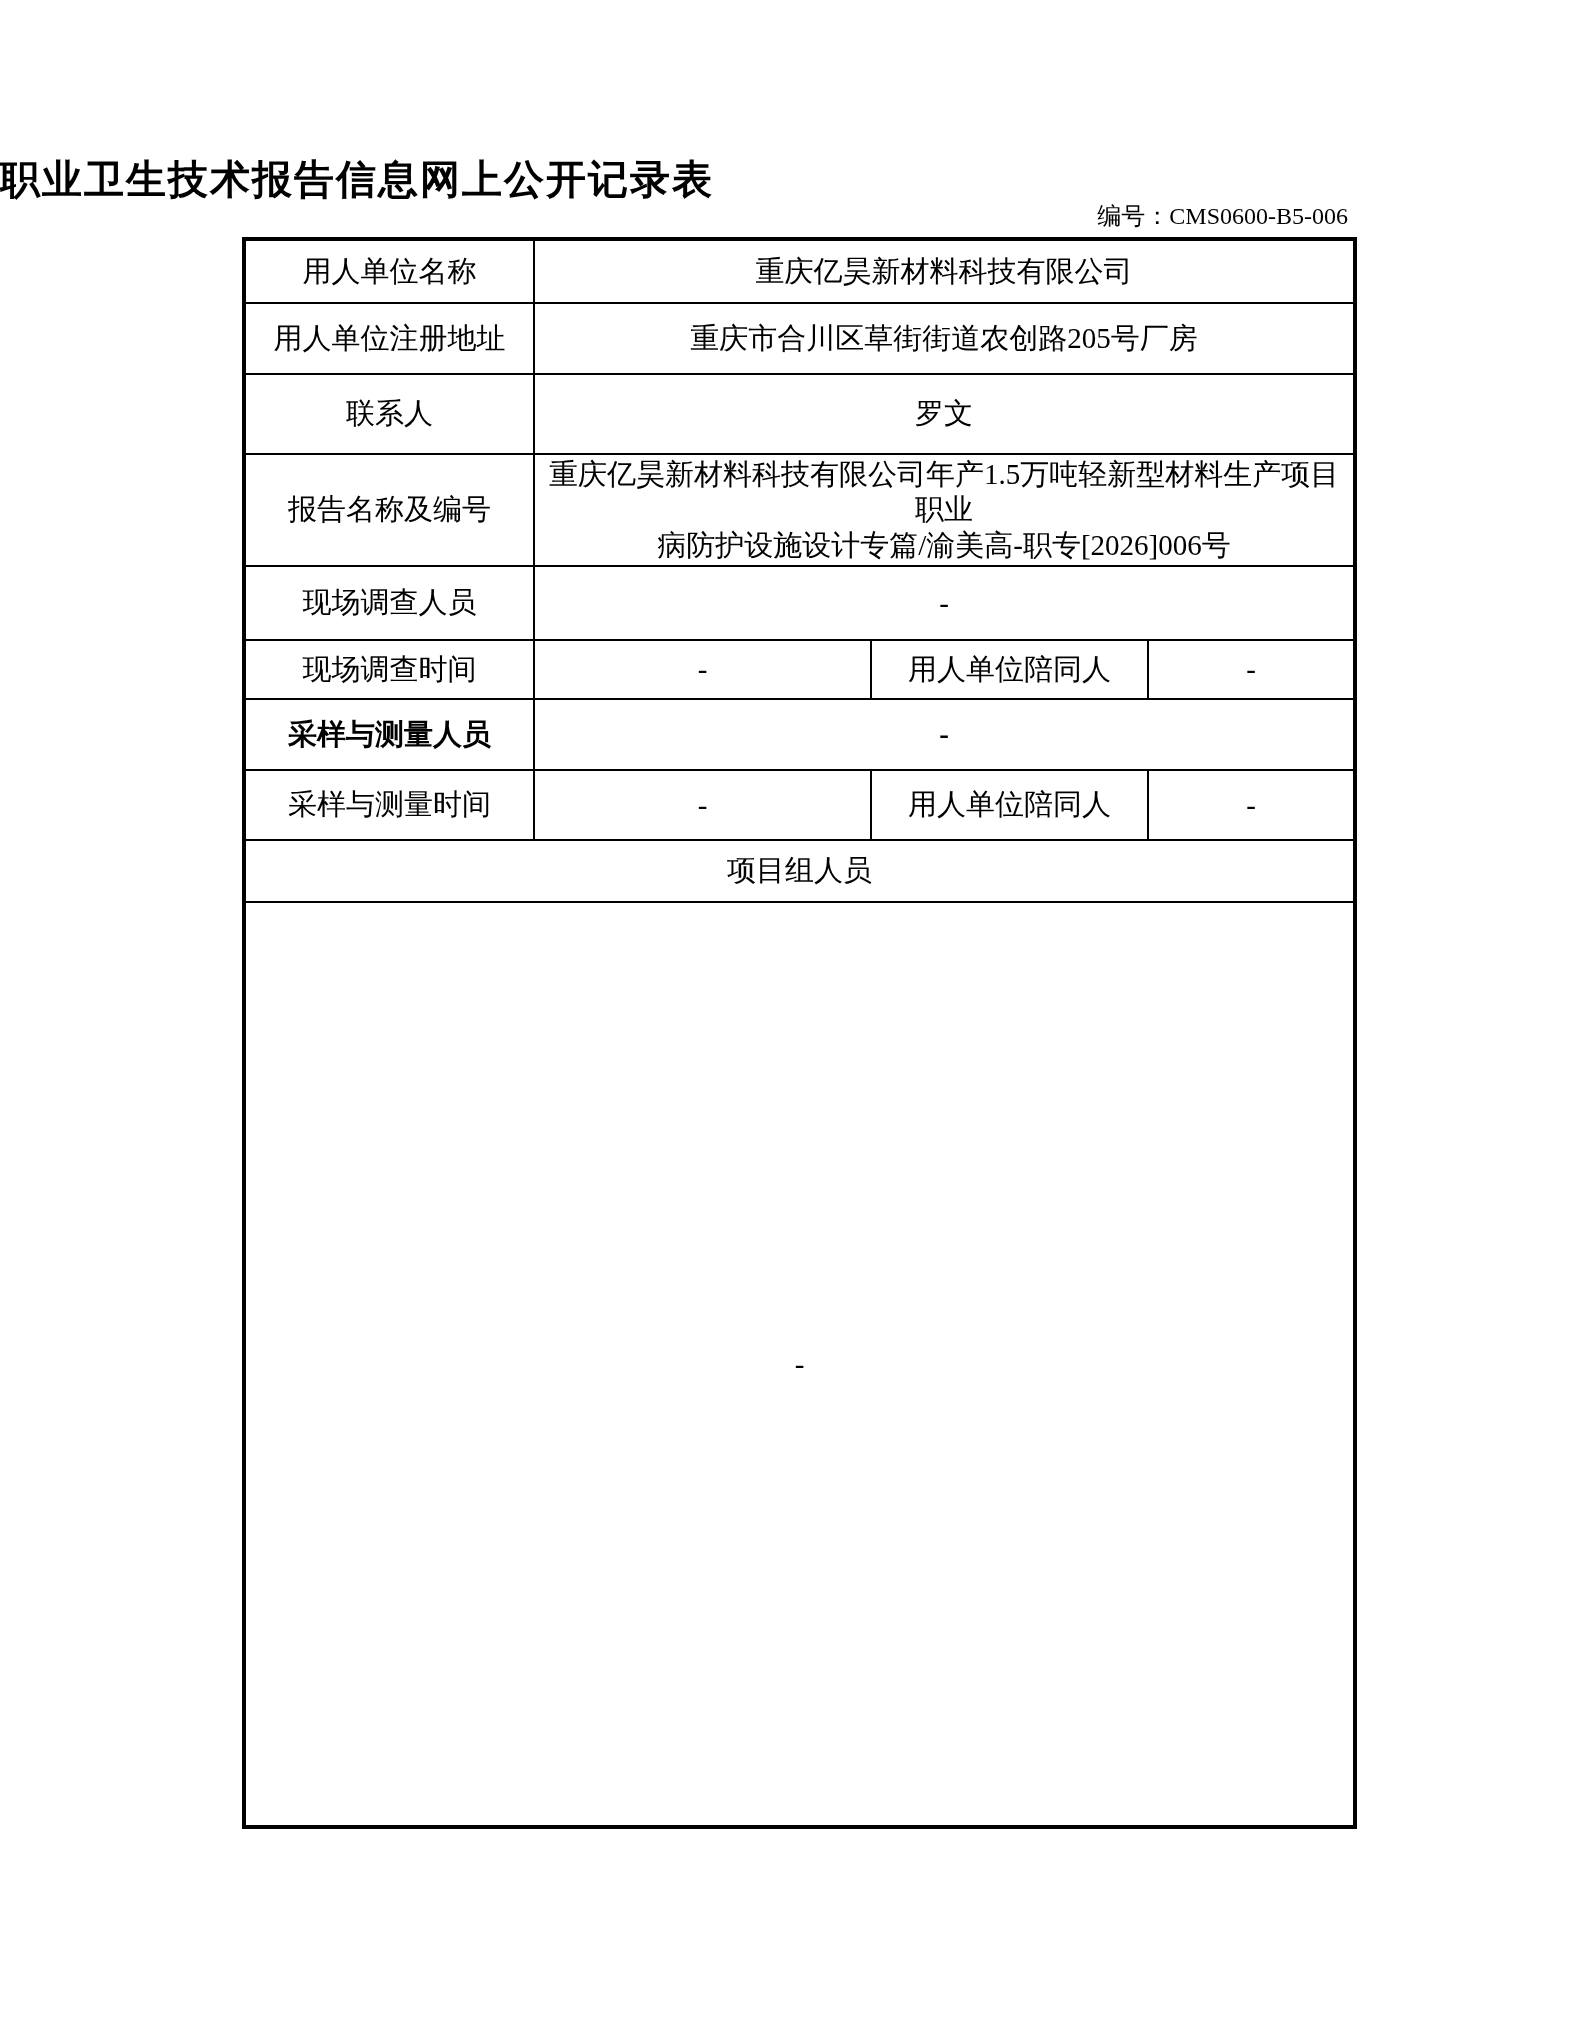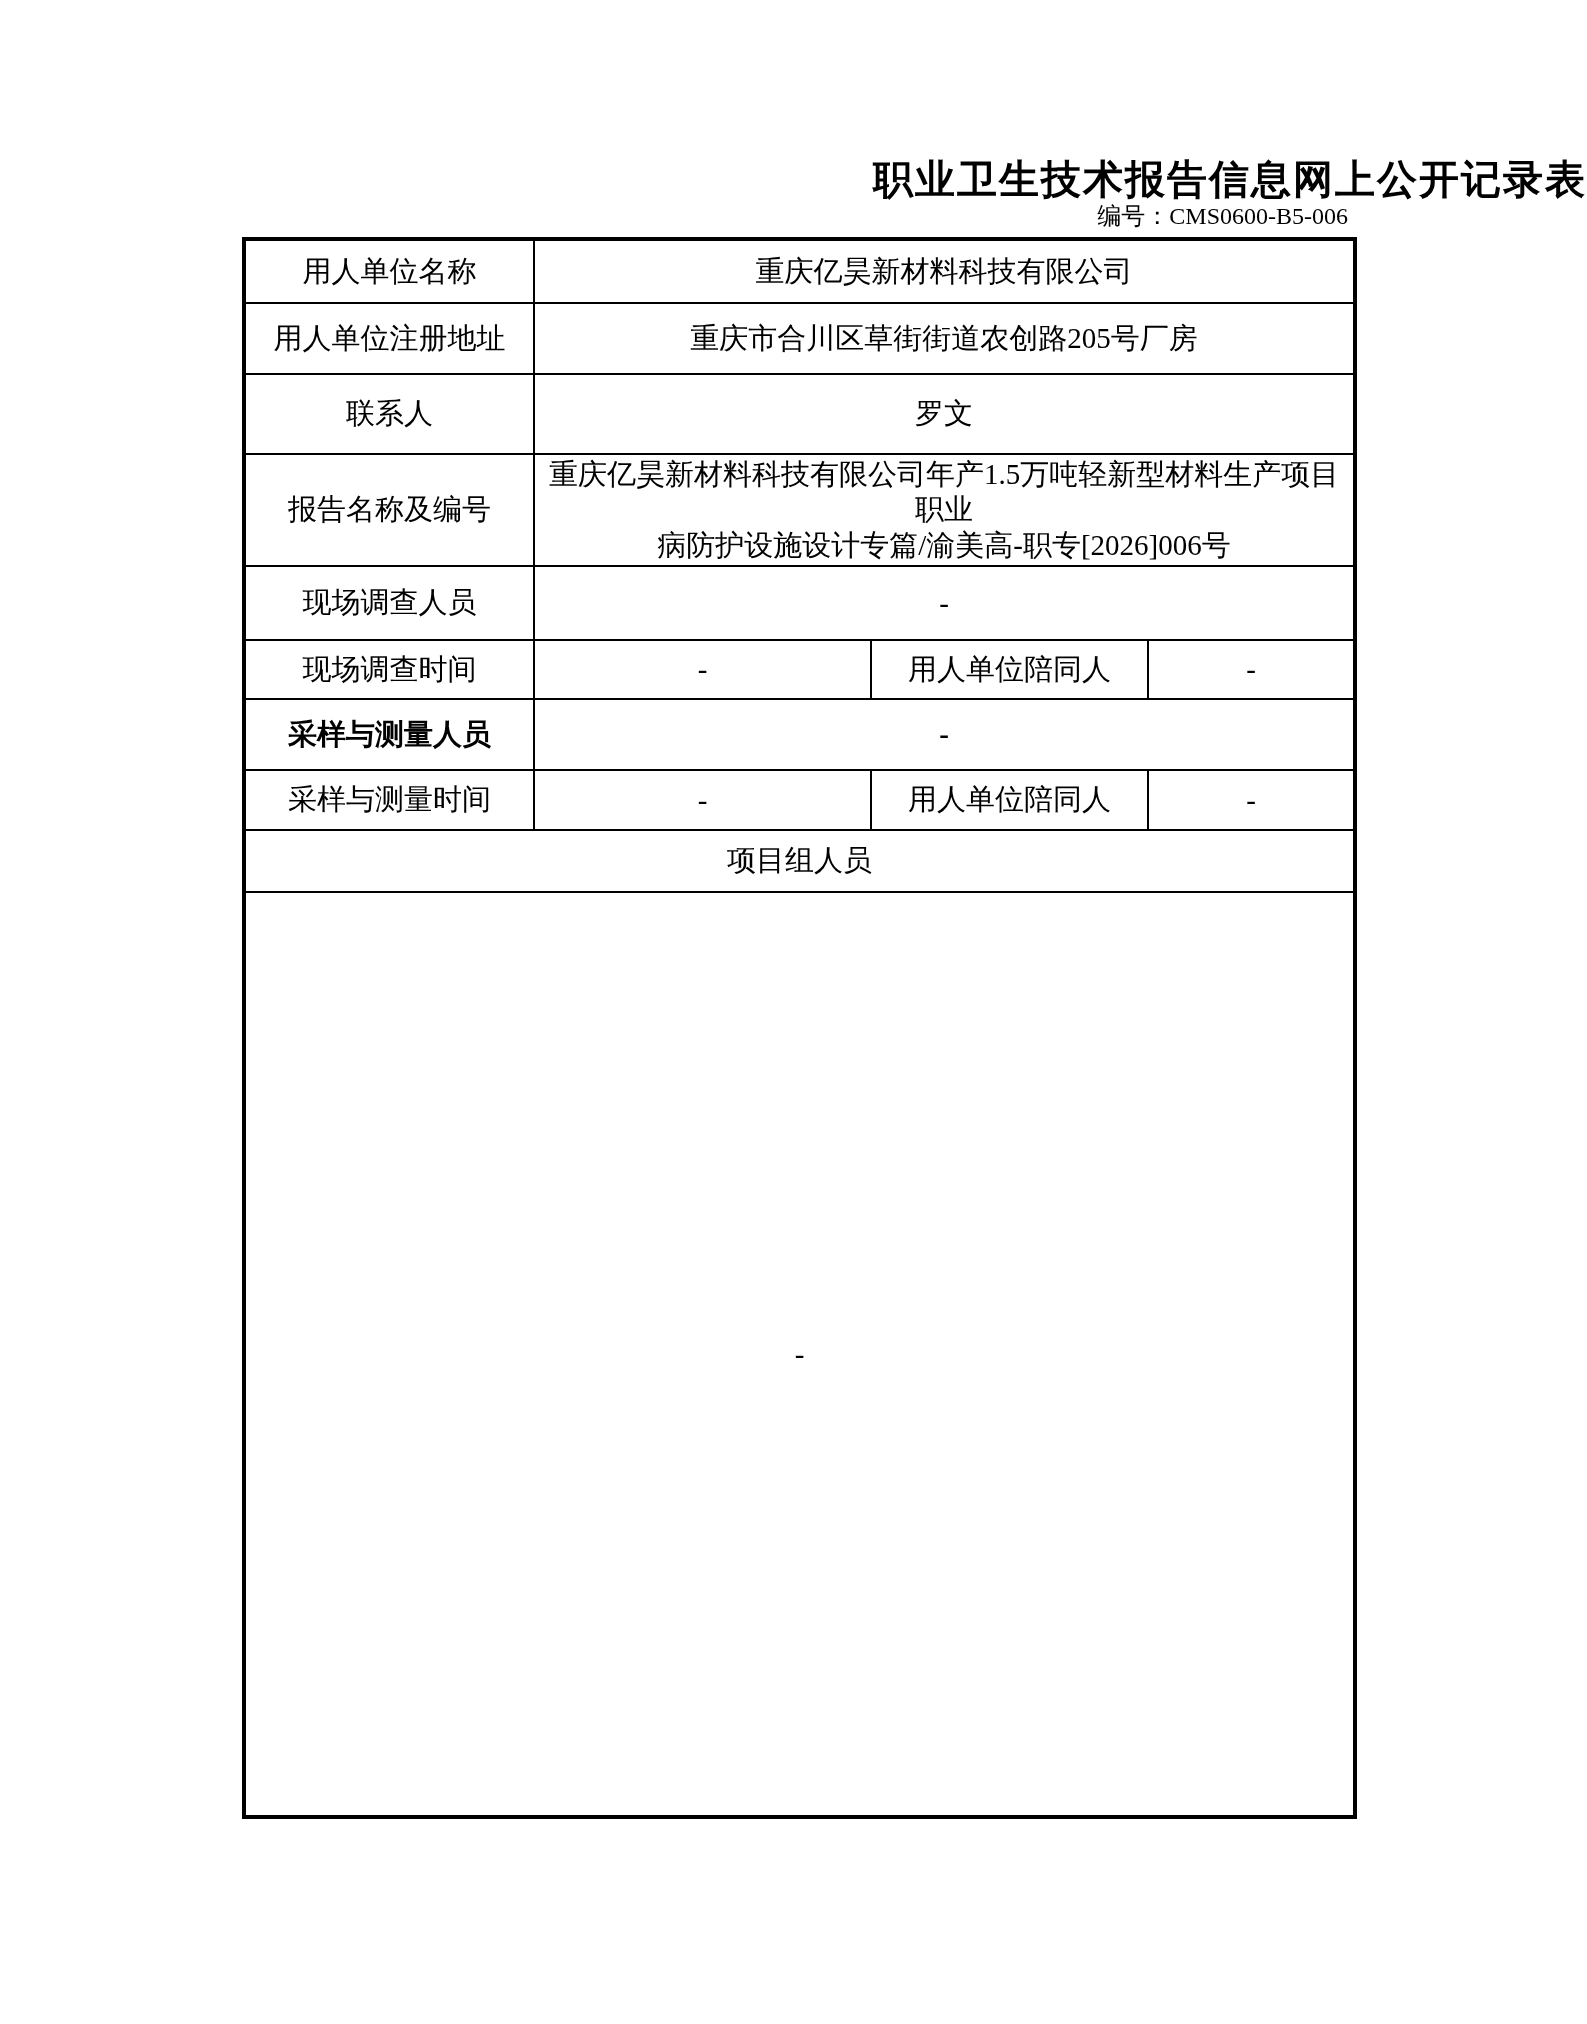--- a/index.html
+++ b/index.html
@@ -13,21 +13,21 @@
     width: 1587px;
     height: 2024px;
     background: #ffffff;
     overflow: hidden;
   }
   .doc-title {
     position: absolute;
     top: 152px;
     left: 0;
     width: 100%;
-    text-align: right;
+    text-align: left;
     font-size: 40px;
     font-weight: 700;
     letter-spacing: 2px;
   }
   .doc-number {
     position: absolute;
     top: 200px;
     right: 239px;
     font-size: 24px;
     white-space: nowrap;
@@ -54,21 +54,21 @@
   col.c3 { width: 277px; }
   col.c4 { width: 207px; }
   tr.r1  { height: 64px; }
   tr.r2  { height: 71px; }
   tr.r3  { height: 80px; }
   tr.r4  { height: 72px; }
   tr.r5  { height: 72px; }
   tr.r6  { height: 74px; }
   tr.r7  { height: 59px; }
   tr.r8  { height: 71px; font-weight: bold; }
-  tr.r9  { height: 60px; }
+  tr.r9  { height: 70px; }
   tr.r10 { height: 62px; }
   tr.r11 { height: 925px; }
   td.multiline {
     white-space: pre-line;
     line-height: 1.22;
     padding: 2px 0;
     margin-left: 28px;
   }
   td.photo-area { vertical-align: middle; }
 </style>

